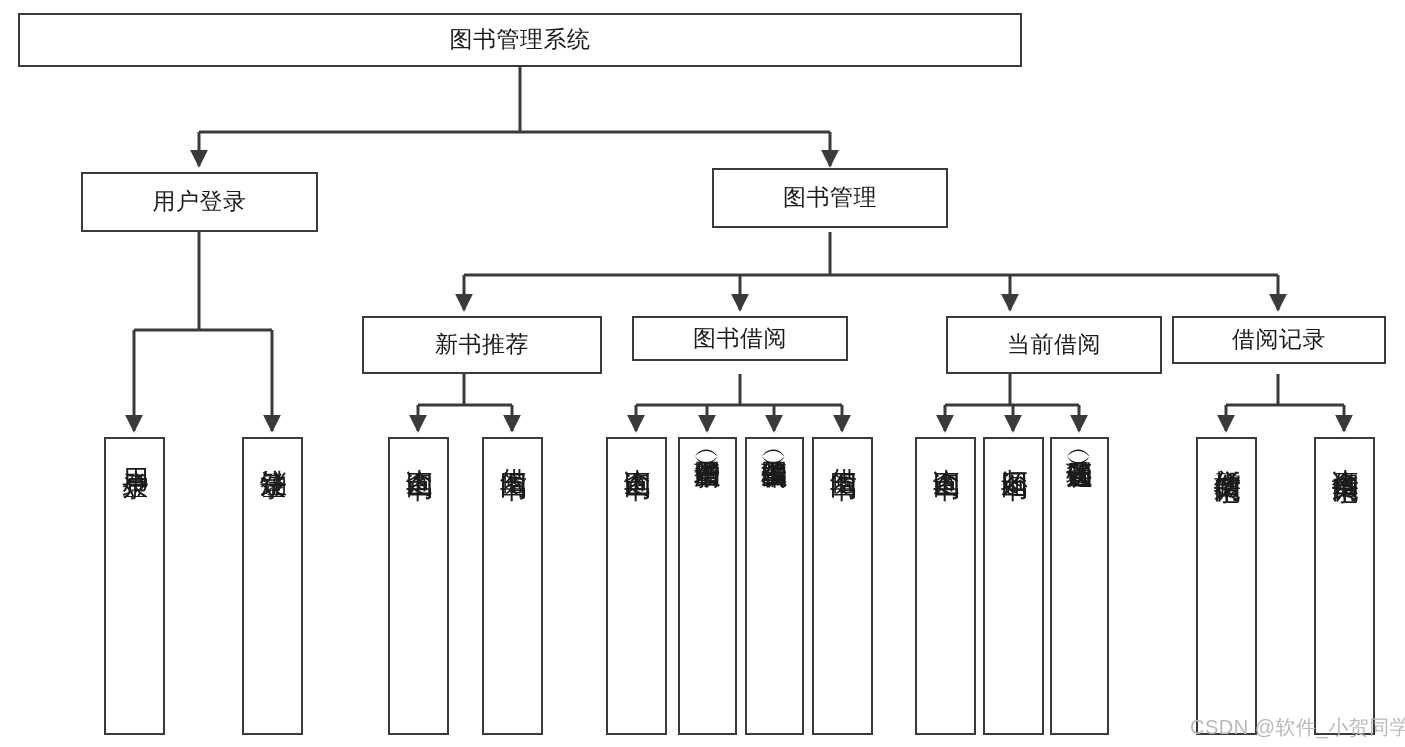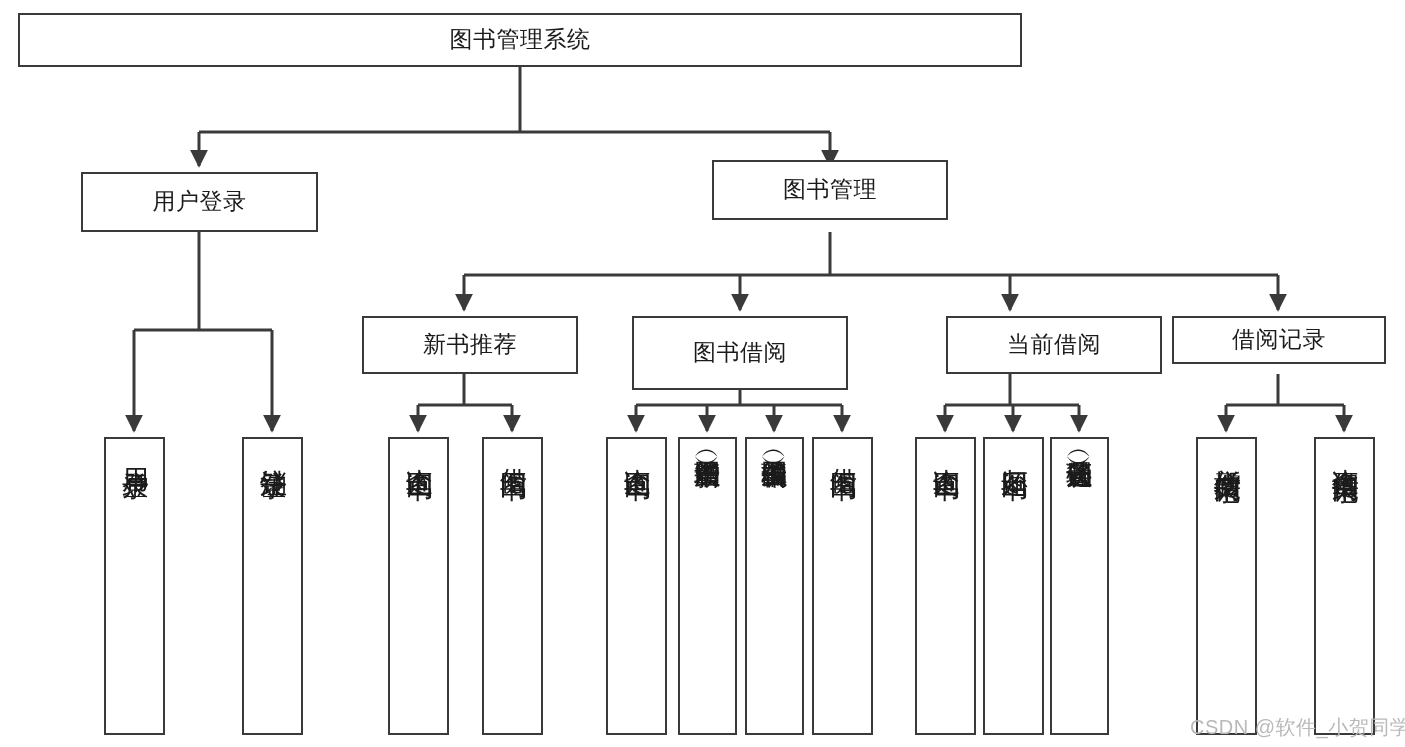--- a/index.html
+++ b/index.html
@@ -146,29 +146,29 @@
   </svg>
 
   <div class="node horizontal" style="left:18px; top:13px; width:1004px; height:54px;">
     <span class="node-label">图书管理系统</span>
   </div>
 
   <div class="node horizontal" style="left:81px; top:172px; width:237px; height:60px;">
     <span class="node-label">用户登录</span>
   </div>
 
-  <div class="node horizontal" style="left:712px; top:160px; width:236px; height:60px;">
+  <div class="node horizontal" style="left:712px; top:168px; width:236px; height:60px;">
     <span class="node-label">图书管理</span>
   </div>
 
-  <div class="node horizontal" style="left:362px; top:316px; width:216px; height:58px;">
+  <div class="node horizontal" style="left:362px; top:316px; width:240px; height:58px;">
     <span class="node-label">新书推荐</span>
   </div>
 
-  <div class="node horizontal" style="left:632px; top:316px; width:216px; height:74px;">
+  <div class="node horizontal" style="left:632px; top:316px; width:216px; height:45px;">
     <span class="node-label">图书借阅</span>
   </div>
 
   <div class="node horizontal" style="left:902px; top:316px; width:216px; height:58px;margin-left:44px;">
     <span class="node-label">当前借阅</span>
   </div>
 
   <div class="node horizontal" style="left:1172px; top:316px; width:214px; height:48px;">
     <span class="node-label">借阅记录</span>
   </div>

